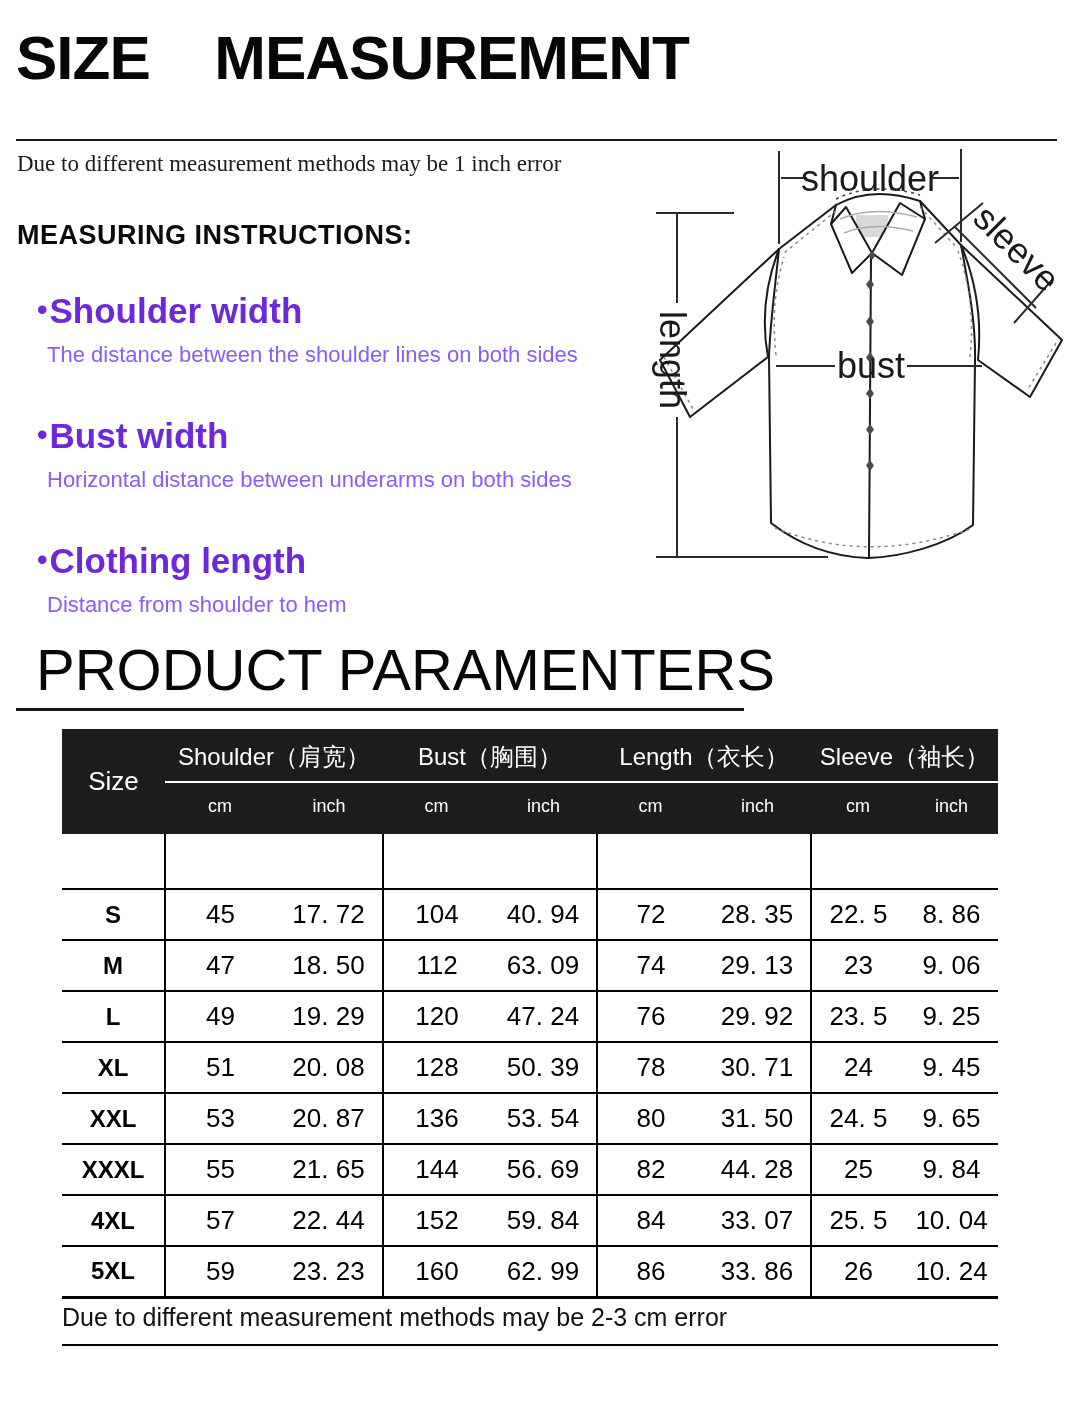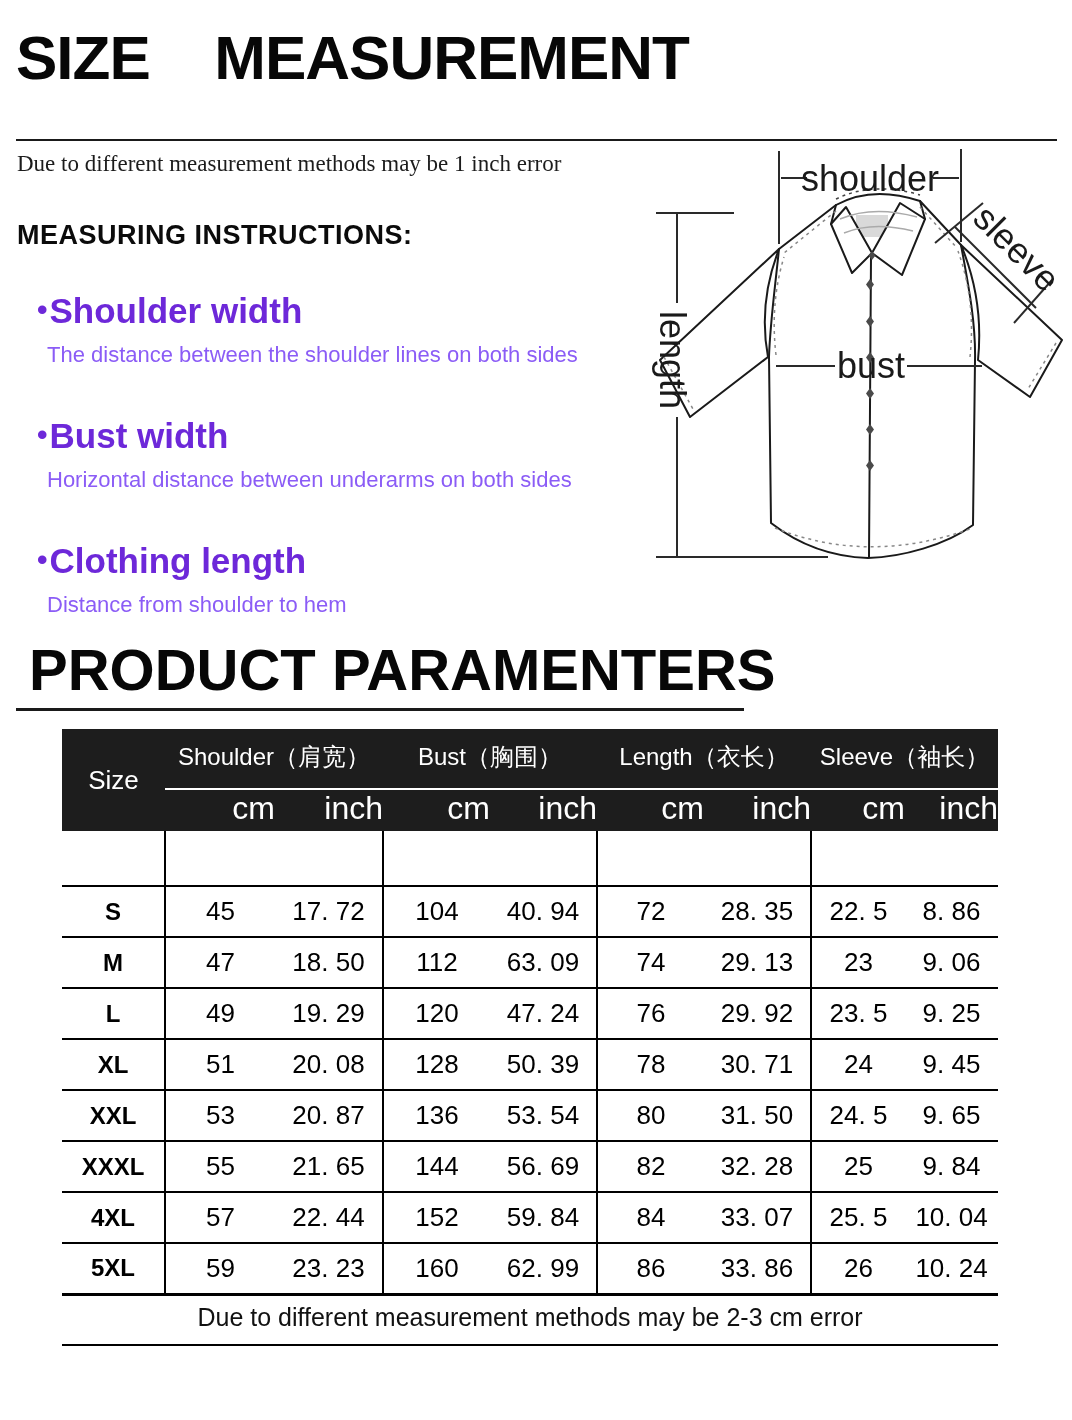--- a/index.html
+++ b/index.html
@@ -27,43 +27,43 @@
   .instr-list { position:absolute; left:17px; top:288px; width:580px; }
   .instr { margin-bottom:43px; }
   .instr-term { font-size:35px; font-weight:700; color:#6d28d9; line-height:46px;margin-left:20px; }
   .instr-term .bullet { font-size:30px; margin-right:2px; position:relative; top:-3px; }
   .instr-desc { font-size:22px; color:#8b5cf6; margin-left:30px; line-height:30px; margin-top:4px; }
   
   .diagram { position:absolute; left:630px; top:145px; }
   .diag-label { font-family:"Liberation Sans", sans-serif; font-size:36px; fill:#1a1a1a; }
   
   .params-heading {
-    position:absolute; left:29px; top:636px;
-    font-size:58px; font-weight:bold; color:#070707; letter-spacing:0;
+    position:absolute; left:36px; top:636px;
+    font-size:58px; font-weight:normal; color:#070707; letter-spacing:0;
   }
   .rule-params { position:absolute; left:16px; top:708px; width:728px; height:3px; background:#1a1a1a; }
   
   .size-table {
     position:absolute; left:62px; top:729px; width:936px;
     border-collapse:collapse; table-layout:fixed;
     border-bottom:3px solid #000;
   }
   .size-table thead th { background:#1d1d1d; color:#ffffff; font-weight:normal; }
-  .size-table thead .group-label { font-size:24px; padding:12px 0 15px 0; border-bottom:2px solid #ffffff; }
+  .size-table thead .group-label { font-size:24px; padding:12px 0 8px 0; border-bottom:2px solid #ffffff; }
   .size-table thead .size-head { font-size:26px;margin-top:8px; }
-  .size-table thead .unit-head { font-size:32px; height:38px; padding-bottom:4px;text-align:right; }
+  .size-table thead .unit-head { font-size:18px; height:52px; padding-bottom:4px; }
   .size-table td, .size-table th { text-align:center; vertical-align:middle; }
   .size-table tbody tr > *:nth-child(2n) { border-left:2px solid #000; }
   .size-table tbody tr.spacer-row > * { height:55px; }
   .size-table tbody tr.data-row > * { height:51px; border-top:2px solid #000; }
   .size-table tbody th { font-size:24px; font-weight:bold; color:#000; }
   .size-table tbody td { font-size:26px; color:#000; white-space:pre; }
   .table-note {
     position:absolute; left:62px; top:1292px; width:936px; height:51px;
-    line-height:51px; text-align:center; font-size:25px; color:#111;
+    line-height:51px; text-align:left; font-size:25px; color:#111;
   }
   .rule-bottom { position:absolute; left:62px; top:1344px; width:936px; height:2px; background:#000; }
 </style>
 </head>
 <body>
 
 <div class="canvas">
 
   <h1 class="page-title">SIZE  MEASUREMENT</h1>
   <p class="page-subtitle">Due to different measurement methods may be 1 inch error</p>
@@ -263,21 +263,21 @@
       <td>9. 65</td>
     </tr>
 
     <tr class="data-row">
       <th>XXXL</th>
       <td>55</td>
       <td>21. 65</td>
       <td>144</td>
       <td>56. 69</td>
       <td>82</td>
-      <td>32. 28</td>
+      <td>44. 28</td>
       <td>25</td>
       <td>9. 84</td>
     </tr>
 
     <tr class="data-row">
       <th>4XL</th>
       <td>57</td>
       <td>22. 44</td>
       <td>152</td>
       <td>59. 84</td>

